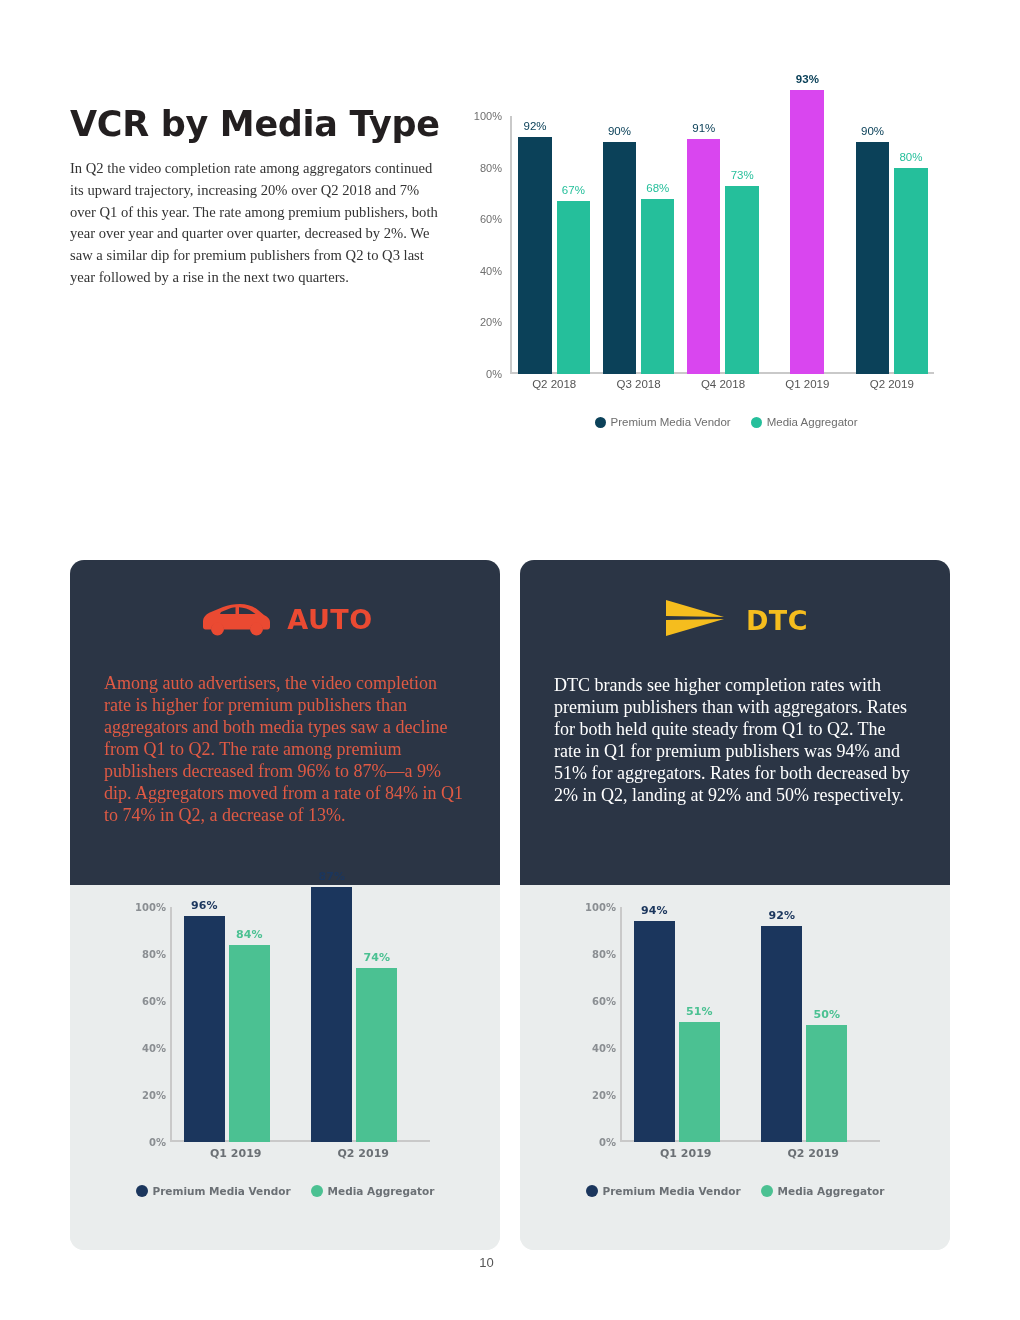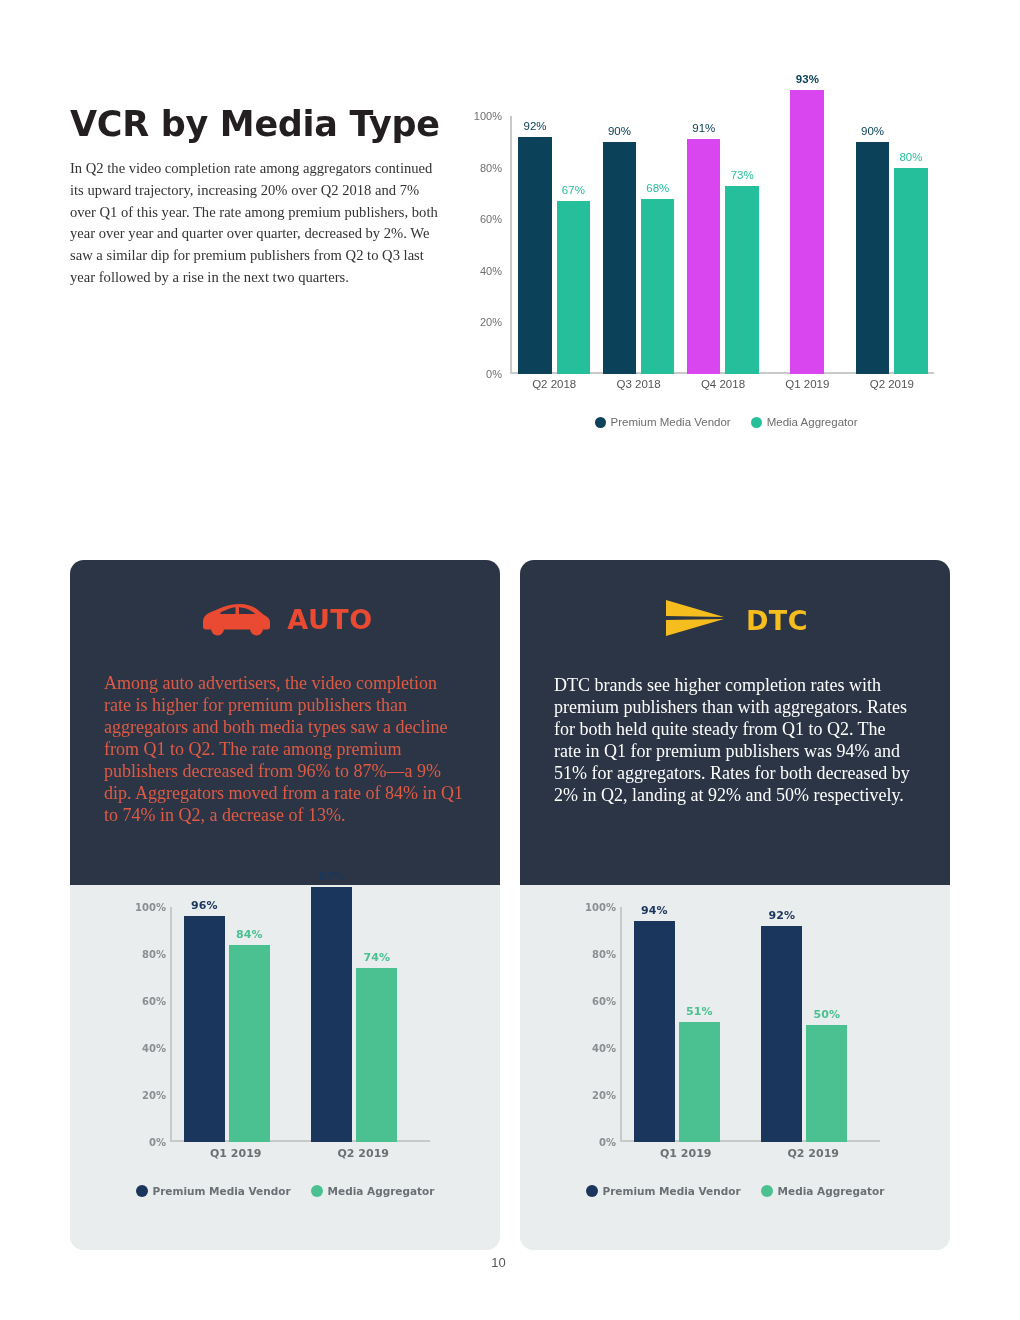--- a/index.html
+++ b/index.html
@@ -150,21 +150,21 @@
     font-size: 11px; color: #6b7075;
   }
   .sc-legend { position: absolute; left: 0; top: 300px; width: 100%; }
   .sc-legend .legend-label {
     font-family: "DejaVu Sans", sans-serif; font-weight: bold;
     font-size: 10.5px; color: #6b7075;
   }
   .sc-legend .legend-dot { width: 12px; height: 12px; }
 
   .page-number {
-    position: absolute; left: 12px; top: 1255px; width: 973px;
+    position: absolute; left: 0; top: 1255px; width: 973px;
     text-align: center;
     font-family: "Liberation Sans", sans-serif;
     font-size: 13px; color: #555555;
   }
 </style>
 </head>
 <body>
 
 <div class="top-section">
 

